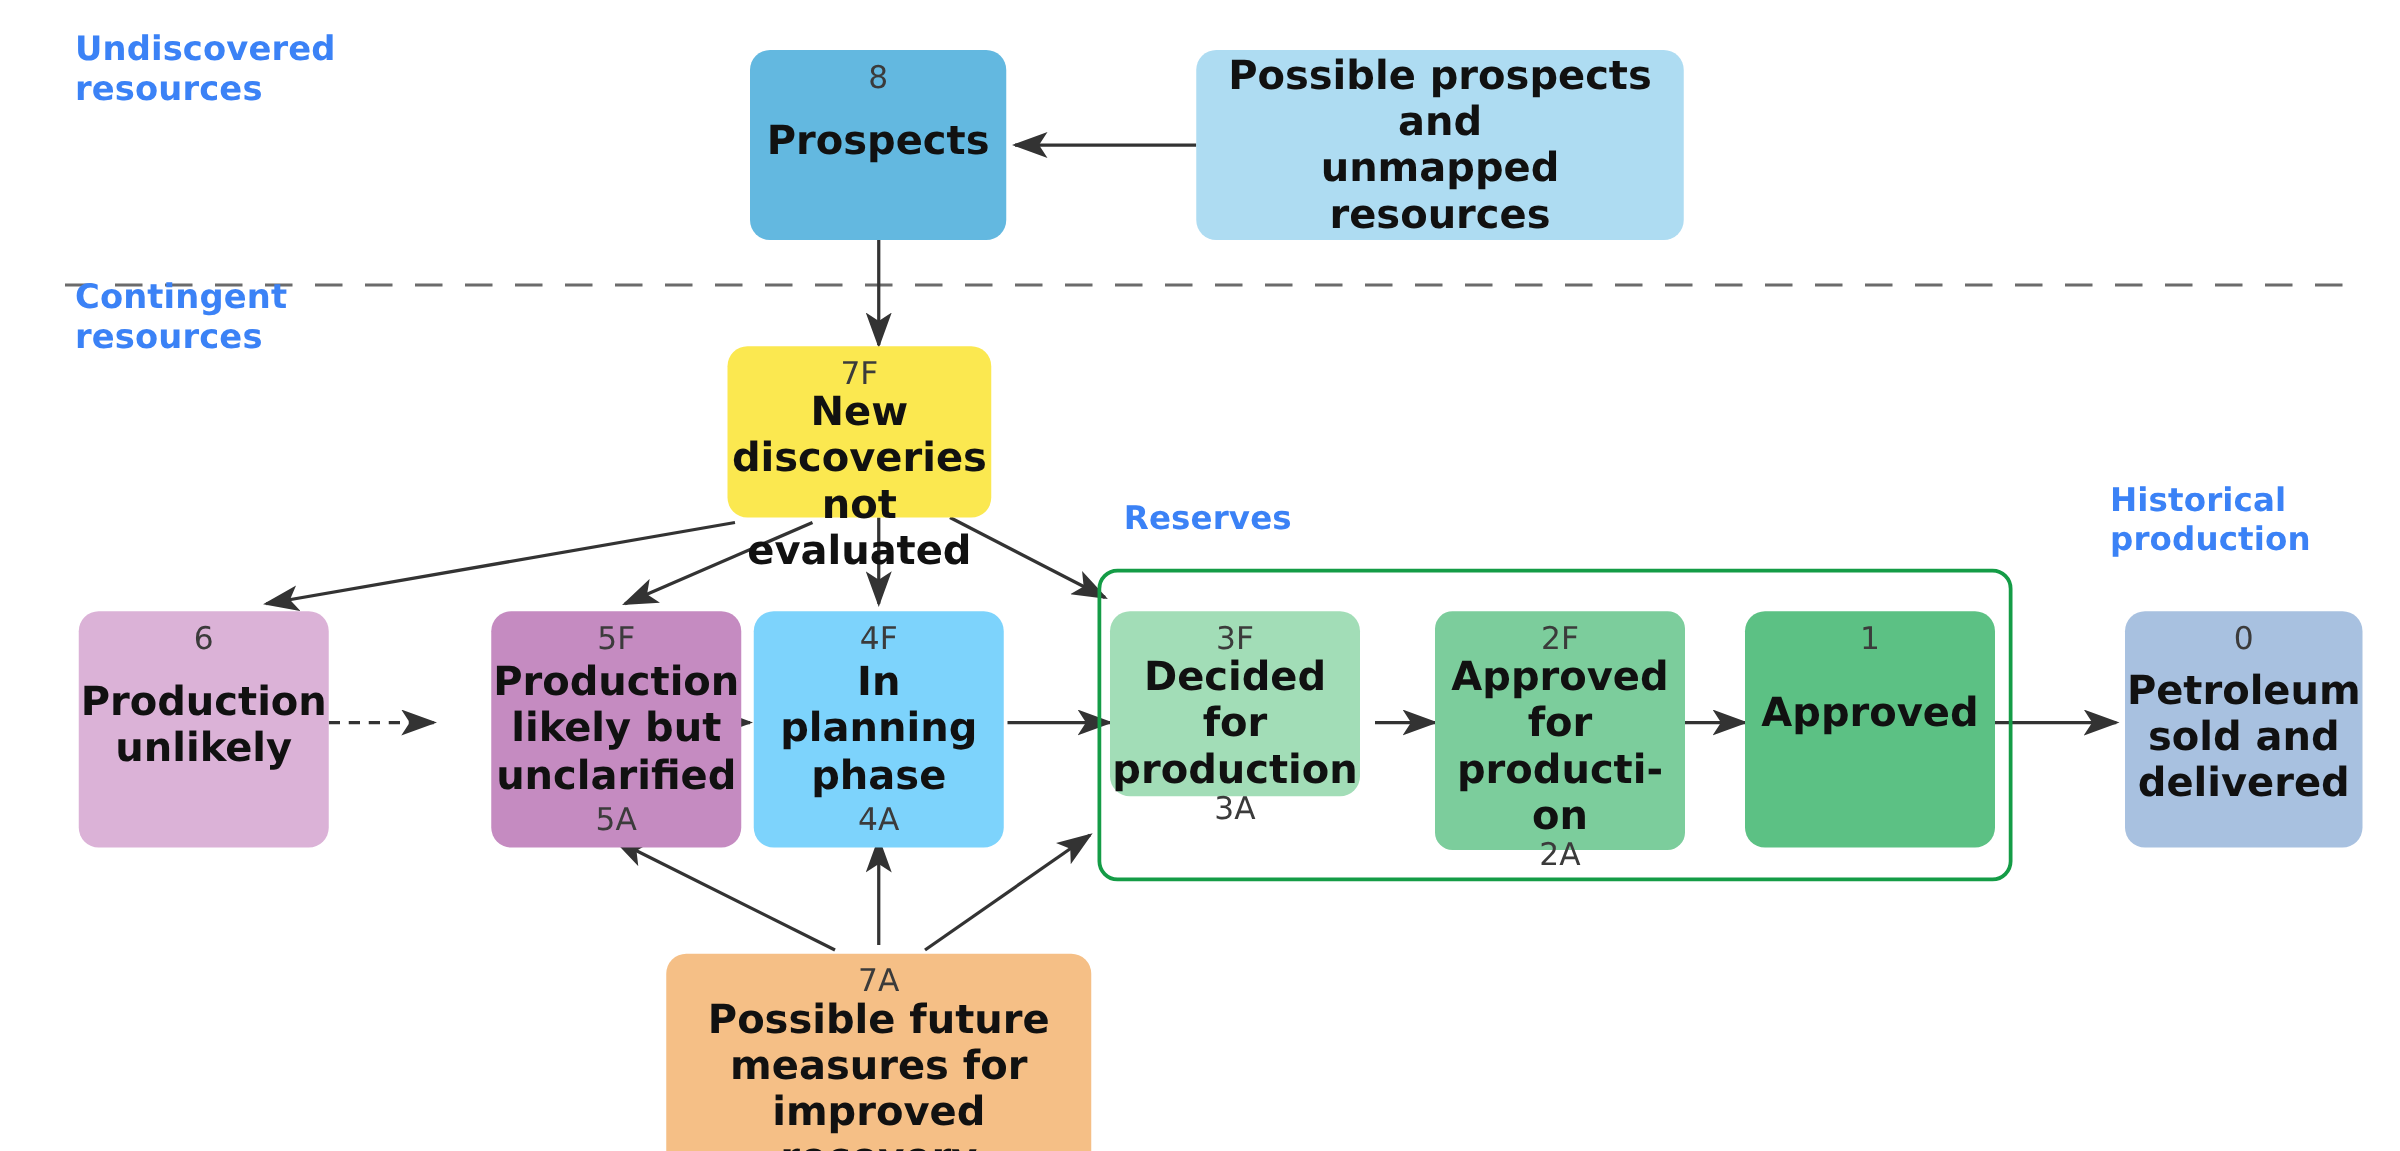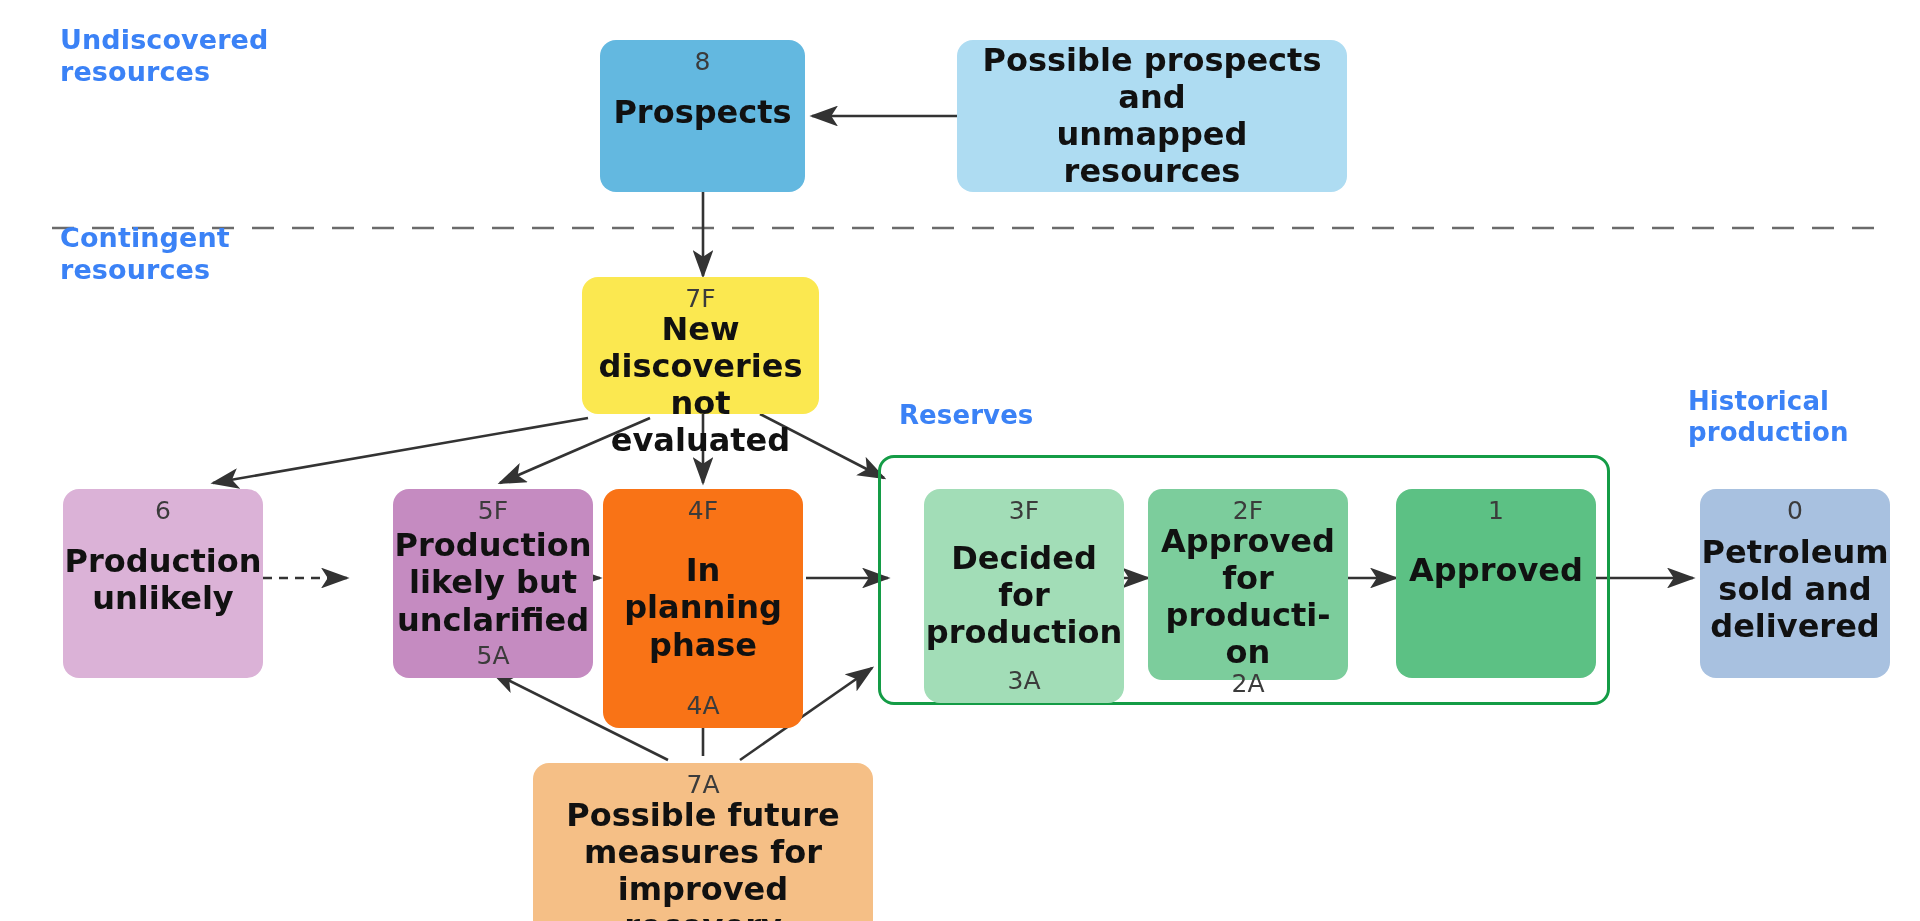--- a/index.html
+++ b/index.html
@@ -157,21 +157,21 @@
     <div class="spacer"></div>
   </div>
 
   <div class="node" style="left:957px; top:40px; width:390px; height:152px; background:#aedcf2; justify-content:center;align-items:center;">
     <div class="body">
       <div class="label">Possible prospects and
 unmapped resources</div>
     </div>
   </div>
 
-  <div class="node" style="left:582px; top:277px; width:237px; height:137px; background:#fbe850;">
+  <div class="node" style="left:582px; top:277px; width:211px; height:137px; background:#fbe850;">
     <div class="code">7F</div>
     <div class="body">
       <div class="label">New discoveries
 not evaluated</div>
     </div>
   </div>
 
   <div class="node" style="left:63px; top:489px; width:200px; height:189px; background:#dbb2d7;">
     <div class="code">6</div>
     <div class="body">
@@ -184,30 +184,30 @@
   <div class="node" style="left:357px; top:489px; width:200px; height:189px; background:#c58bc1;margin-left:36px;">
     <div class="code">5F</div>
     <div class="body">
       <div class="label">Production
 likely but
 unclarified</div>
     </div>
     <div class="code bottom">5A</div>
   </div>
 
-  <div class="node" style="left:603px; top:489px; width:200px; height:239px; background:#f97316;">
+  <div class="node" style="left:603px; top:489px; width:200px; height:189px; background:#7dd3fc;">
     <div class="code">4F</div>
     <div class="body">
       <div class="label">In planning
 phase</div>
     </div>
     <div class="code bottom">4A</div>
   </div>
 
-  <div class="node" style="left:924px; top:489px; width:200px; height:214px; background:#a2ddb7;">
+  <div class="node" style="left:888px; top:489px; width:200px; height:148px; background:#a2ddb7;">
     <div class="code">3F</div>
     <div class="body">
       <div class="label">Decided for
 production</div>
     </div>
     <div class="code bottom">3A</div>
   </div>
 
   <div class="node" style="left:1148px; top:489px; width:200px; height:191px; background:#7ccd9c;border-radius:14px;">
     <div class="code">2F</div>

